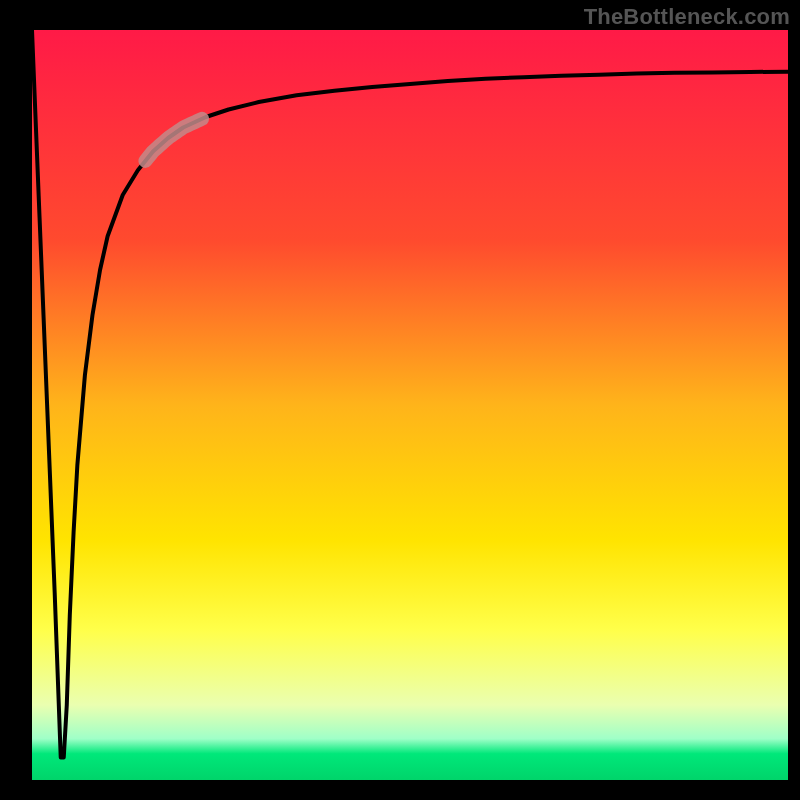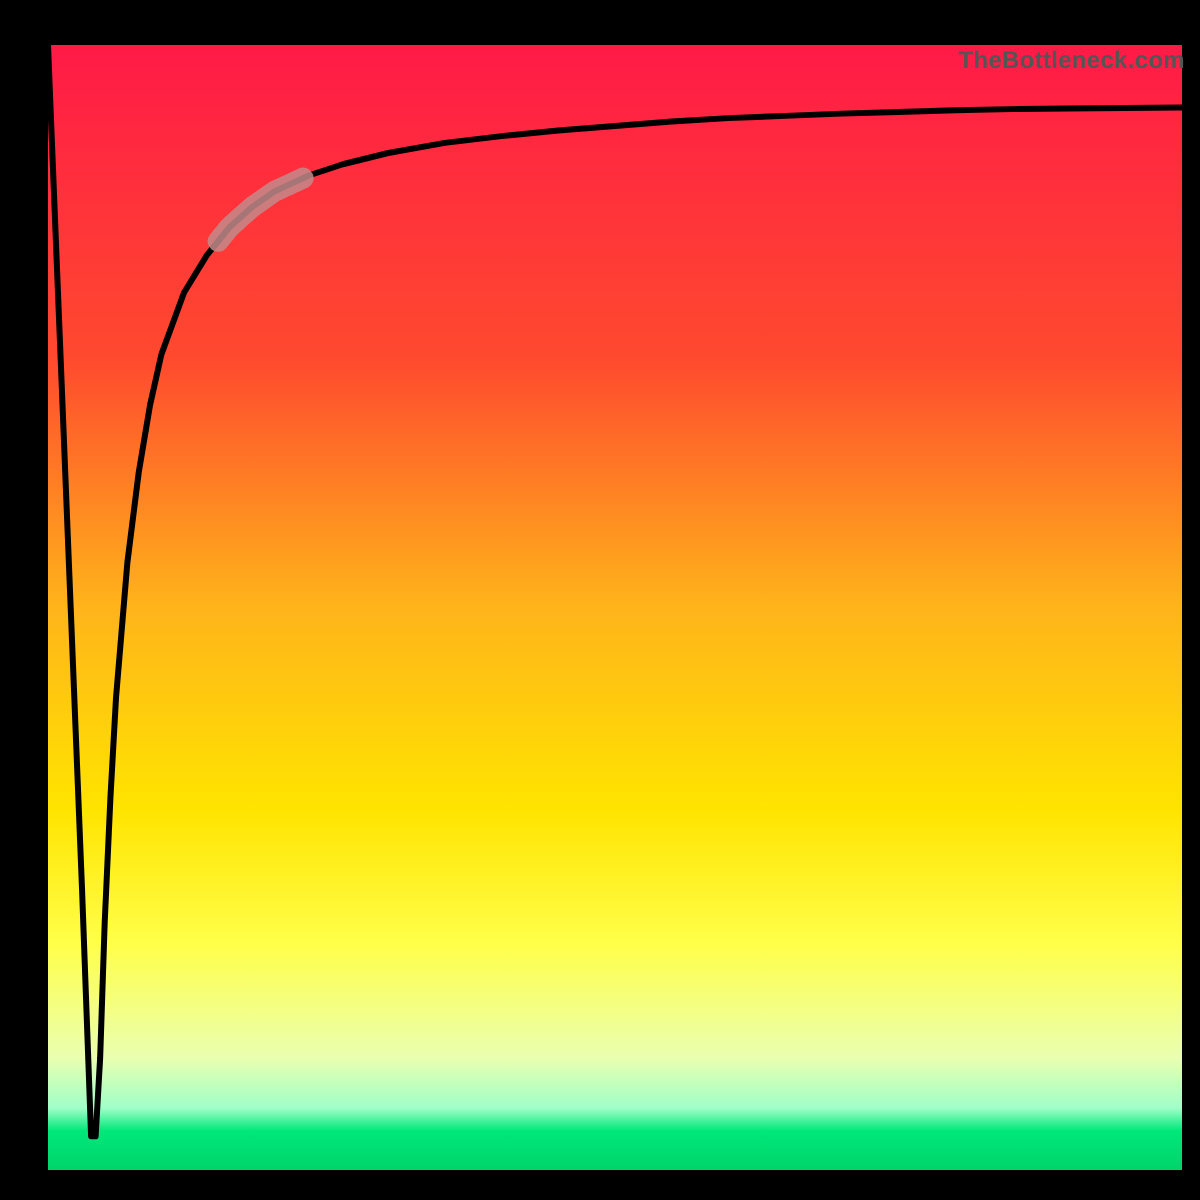--- a/index.html
+++ b/index.html
@@ -14,26 +14,25 @@
   .chart-container {
     position: relative;
     width: 800px;
     height: 800px;
   }
   .watermark {
     position: absolute;
     top: 4px;
     right: 10px;
     color: #555;
-    font-size: 16px;
+    font-size: 22px;
     font-weight: 600;
     letter-spacing: 0.2px;
     z-index: 10;
     user-select: none;
-    margin-top: 28px;
   }
   svg {
     display: block;
   }
 </style>
 </head>
 <body>
 
 <div class="chart-container">
   <div class="watermark">TheBottleneck.com</div>

